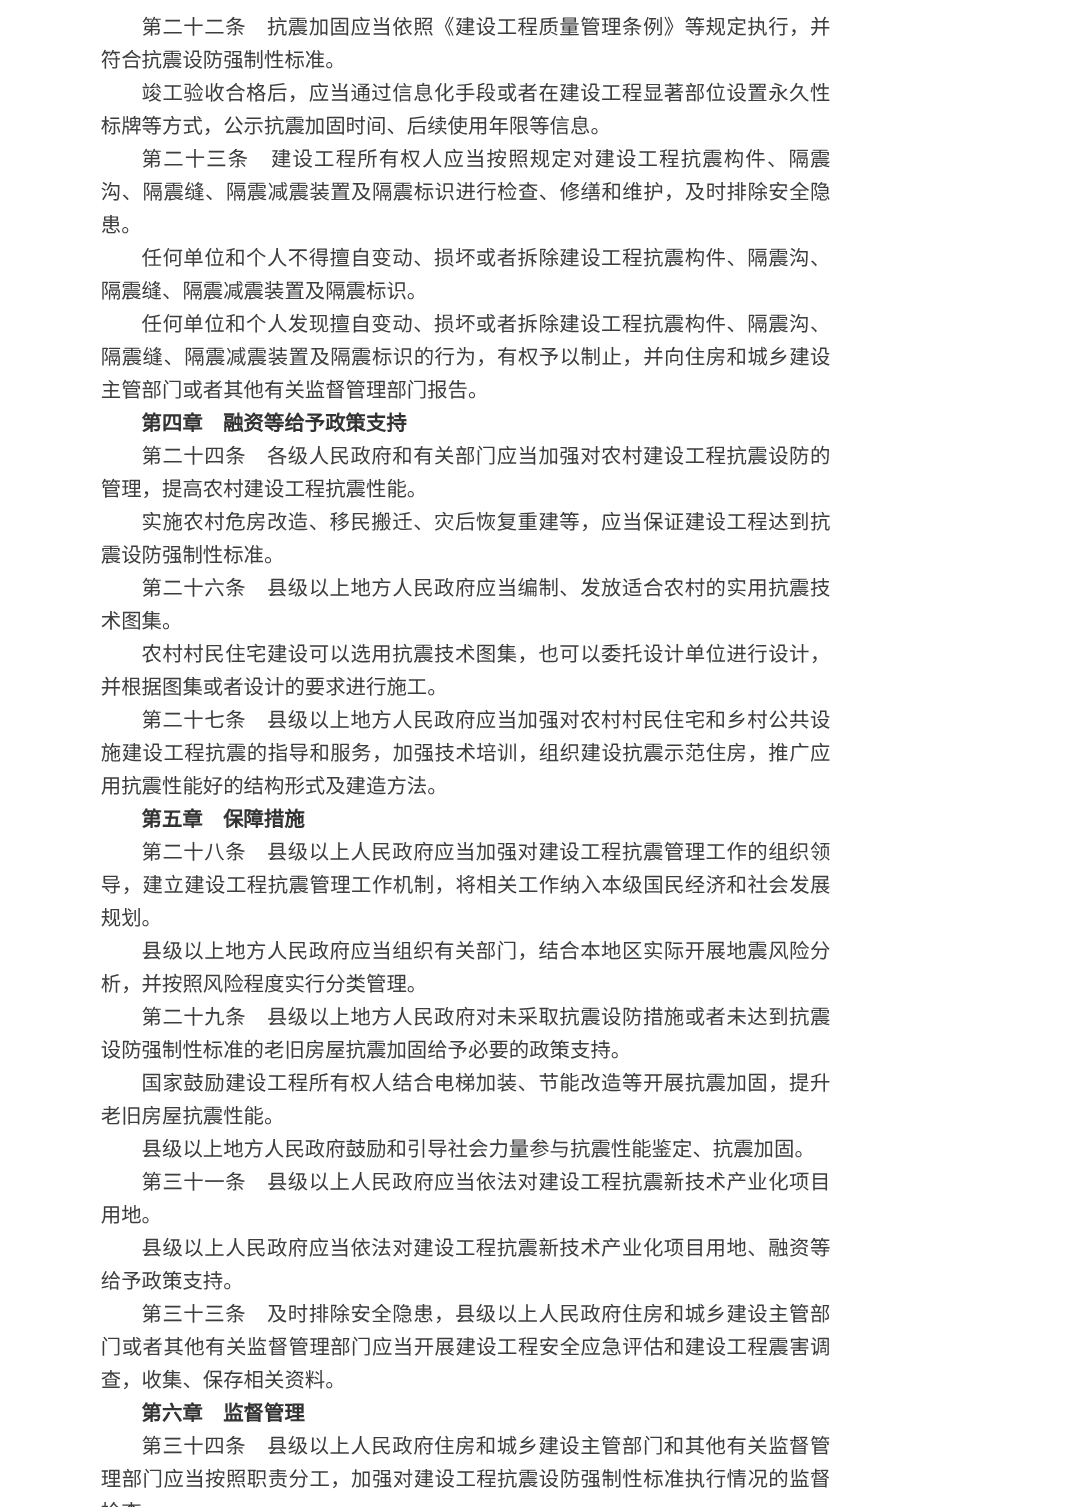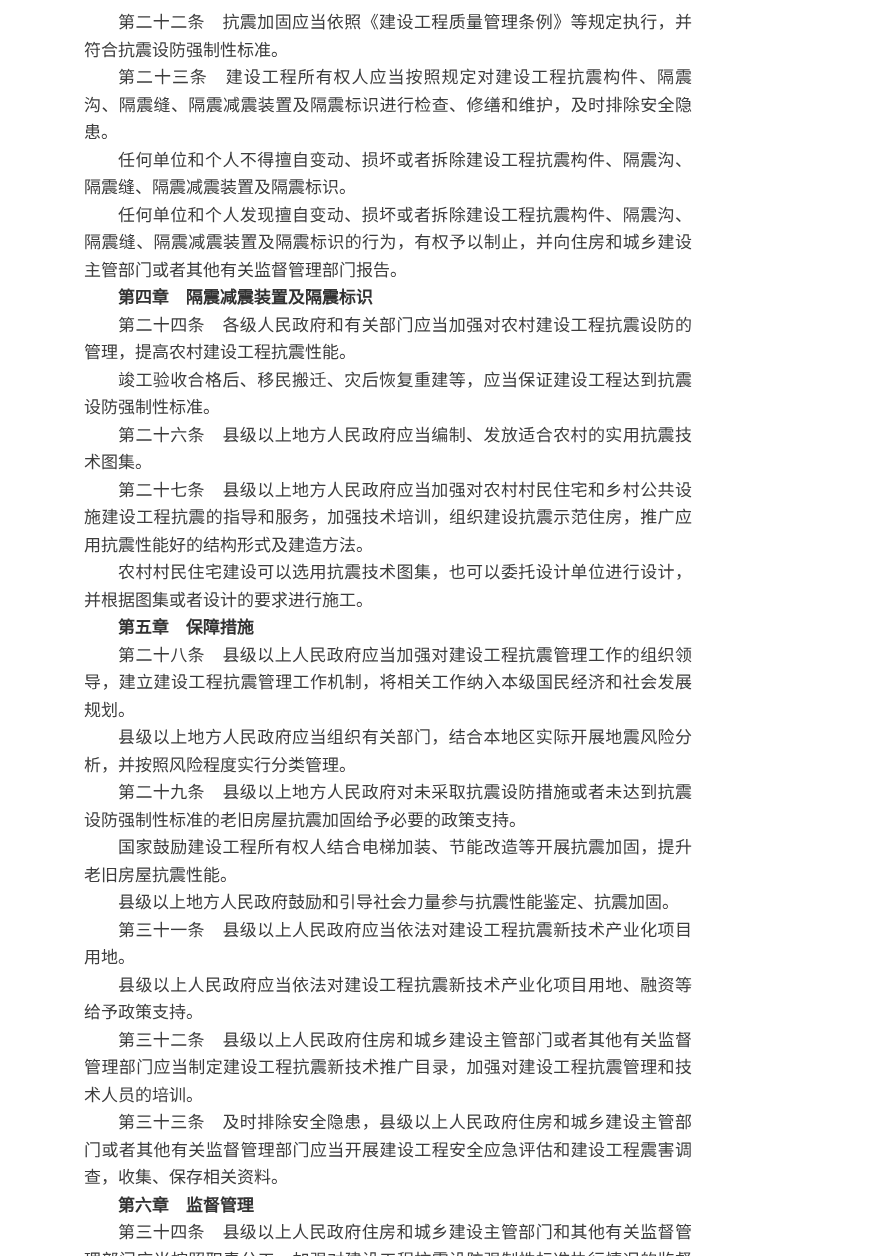--- a/index.html
+++ b/index.html
@@ -41,35 +41,35 @@
     color: var(--heading-color, #333333);
   }
 </style>
 </head>
 <body>
 
 <div class="page">
   <div class="doc-body">
 
   <p class="para">第二十二条　抗震加固应当依照《建设工程质量管理条例》等规定执行，并符合抗震设防强制性标准。</p>
+      <p class="para">竣工验收合格后，应当通过信息化手段或者在建设工程显著部位设置永久性标牌等方式，公示抗震加固时间、后续使用年限等信息。</p>
       <p class="para">第二十三条　建设工程所有权人应当按照规定对建设工程抗震构件、隔震沟、隔震缝、隔震减震装置及隔震标识进行检查、修缮和维护，及时排除安全隐患。</p>
       <p class="para">任何单位和个人不得擅自变动、损坏或者拆除建设工程抗震构件、隔震沟、隔震缝、隔震减震装置及隔震标识。</p>
       <p class="para">任何单位和个人发现擅自变动、损坏或者拆除建设工程抗震构件、隔震沟、隔震缝、隔震减震装置及隔震标识的行为，有权予以制止，并向住房和城乡建设主管部门或者其他有关监督管理部门报告。</p>
-      <p class="heading">第四章　隔震减震装置及隔震标识</p>
+      <p class="heading">第四章　融资等给予政策支持</p>
       <p class="para">第二十四条　各级人民政府和有关部门应当加强对农村建设工程抗震设防的管理，提高农村建设工程抗震性能。</p>
-      <p class="para">竣工验收合格后、移民搬迁、灾后恢复重建等，应当保证建设工程达到抗震设防强制性标准。</p>
+      <p class="para">实施农村危房改造、移民搬迁、灾后恢复重建等，应当保证建设工程达到抗震设防强制性标准。</p>
       <p class="para">第二十六条　县级以上地方人民政府应当编制、发放适合农村的实用抗震技术图集。</p>
+      <p class="para">农村村民住宅建设可以选用抗震技术图集，也可以委托设计单位进行设计，并根据图集或者设计的要求进行施工。</p>
       <p class="para">第二十七条　县级以上地方人民政府应当加强对农村村民住宅和乡村公共设施建设工程抗震的指导和服务，加强技术培训，组织建设抗震示范住房，推广应用抗震性能好的结构形式及建造方法。</p>
-      <p class="para">农村村民住宅建设可以选用抗震技术图集，也可以委托设计单位进行设计，并根据图集或者设计的要求进行施工。</p>
       <p class="heading">第五章　保障措施</p>
       <p class="para">第二十八条　县级以上人民政府应当加强对建设工程抗震管理工作的组织领导，建立建设工程抗震管理工作机制，将相关工作纳入本级国民经济和社会发展规划。</p>
       <p class="para">县级以上地方人民政府应当组织有关部门，结合本地区实际开展地震风险分析，并按照风险程度实行分类管理。</p>
       <p class="para">第二十九条　县级以上地方人民政府对未采取抗震设防措施或者未达到抗震设防强制性标准的老旧房屋抗震加固给予必要的政策支持。</p>
       <p class="para">国家鼓励建设工程所有权人结合电梯加装、节能改造等开展抗震加固，提升老旧房屋抗震性能。</p>
       <p class="para">县级以上地方人民政府鼓励和引导社会力量参与抗震性能鉴定、抗震加固。</p>
       <p class="para">第三十一条　县级以上人民政府应当依法对建设工程抗震新技术产业化项目用地。</p>
       <p class="para">县级以上人民政府应当依法对建设工程抗震新技术产业化项目用地、融资等给予政策支持。</p>
-      <p class="para">第三十二条　县级以上人民政府住房和城乡建设主管部门或者其他有关监督管理部门应当制定建设工程抗震新技术推广目录，加强对建设工程抗震管理和技术人员的培训。</p>
       <p class="para">第三十三条　及时排除安全隐患，县级以上人民政府住房和城乡建设主管部门或者其他有关监督管理部门应当开展建设工程安全应急评估和建设工程震害调查，收集、保存相关资料。</p>
       <p class="heading">第六章　监督管理</p>
       <p class="para">第三十四条　县级以上人民政府住房和城乡建设主管部门和其他有关监督管理部门应当按照职责分工，加强对建设工程抗震设防强制性标准执行情况的监督检查。</p>
     </div>
 </div>
 
 </body></html>

